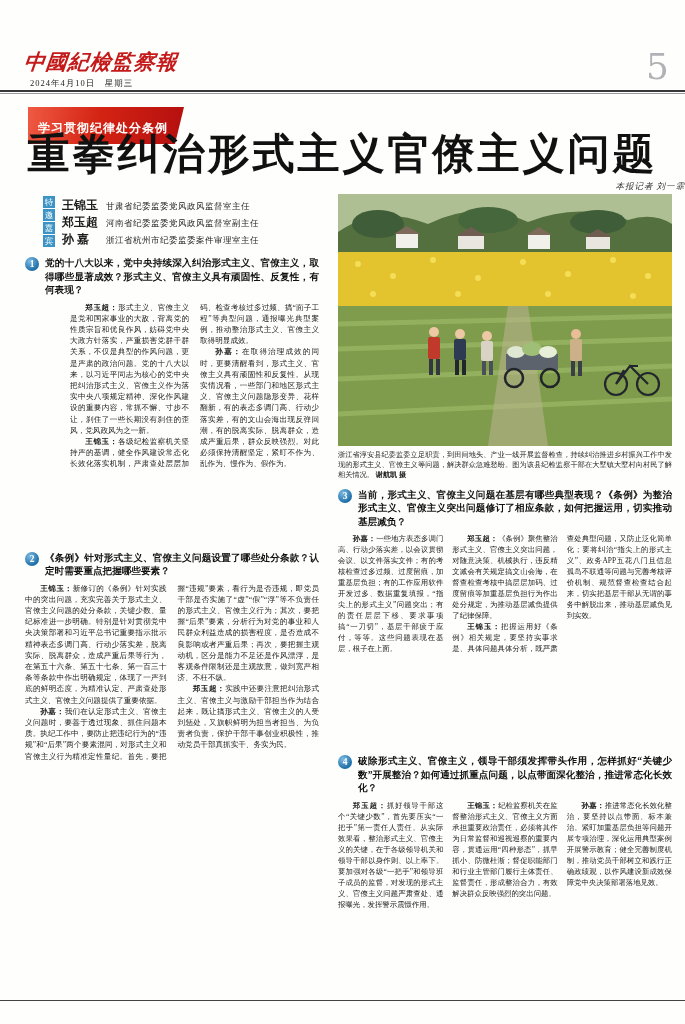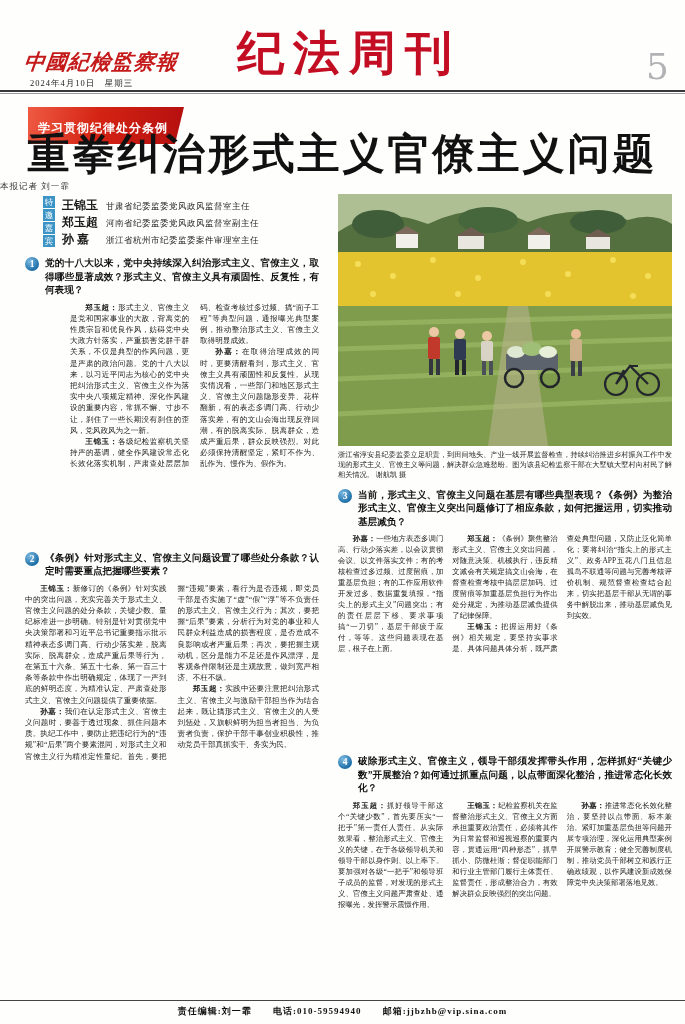--- a/index.html
+++ b/index.html
@@ -14,21 +14,21 @@
   .pagenum{position:absolute;right:16px;top:46px;font-size:36px;color:#b2b2b6;font-family:"DejaVu Serif",serif;}
   .header-rule{position:absolute;left:0;right:0;top:90px;height:2px;background:#38383a;}
   .header-rule2{position:absolute;left:0;right:0;top:93px;height:1px;background:#9a9a9c;}
   
   .banner{position:absolute;left:28px;top:107px;height:26px;line-height:20px;padding:11px 16px 0 10px;
           color:#fff;font-size:12px;font-weight:bold;letter-spacing:1px;
           background:linear-gradient(100deg,#ef5a43 0%,#d42313 45%,#b40f0f 100%);
           clip-path:polygon(0 0,100% 0,calc(100% - 9px) 100%,0 100%);}
   .headline{position:absolute;left:0;right:0;top:126px;text-align:center;font-size:42px;font-weight:900;
             letter-spacing:3px;color:#111;}
-  .byline{position:absolute;left:0;right:0;top:181px;text-align:left;font-size:8.5px;color:#333;letter-spacing:1px;}
+  .byline{position:absolute;left:0;right:0;top:181px;text-align:right;font-size:8.5px;color:#333;letter-spacing:1px;font-style:italic;}
   
   .leftcol{position:absolute;left:25px;top:194px;width:294px;height:806px;overflow:hidden;}
   .rightcol{position:absolute;left:338px;top:194px;width:334px;height:806px;overflow:hidden;}
   
   .guests{display:flex;gap:7px;margin:2px 0 0 18px;}
   .glabel{display:flex;flex-direction:column;gap:1px;}
   .glabel span{width:12px;height:12px;background:#3b94c5;color:#fff;font-size:8.5px;line-height:12px;
                text-align:center;display:block;}
   .grows{display:flex;flex-direction:column;justify-content:space-between;padding:1px 0;}
   .grow{display:flex;align-items:baseline;gap:8px;line-height:16px;}
@@ -50,38 +50,37 @@
   .qbody b{letter-spacing:.3px;}
   .cols2{column-count:2;column-gap:11px;font-size:7.6px;line-height:11.2px;}
   .cols3{column-count:3;column-gap:9px;font-size:7.4px;line-height:11px;}
   #q1-body{height:242px;margin-left:45px;}
   #q2-body{height:352px;}
   #q3-body{height:214px;}
   #q4-body{height:208px;}
   
   .photo{width:334px;height:252px;display:block;background:#9fb98a;}
   .caption{margin-top:4px;font-size:7.2px;line-height:10.2px;text-align:justify;color:#222;}
-  .caption .credit{font-weight:normal;white-space:nowrap;}
+  .caption .credit{font-weight:bold;white-space:nowrap;}
   
   .footer-rule{position:absolute;left:0;right:0;top:1000px;height:1px;background:#444;}
   .footer{position:absolute;left:0;right:0;top:1005px;text-align:center;font-size:9px;font-weight:bold;
           color:#111;letter-spacing:1px;}
   .footer span{margin:0 9px;}
 </style>
 </head>
 <body>
 
 <div class="page">
 
   <div class="logo">中國紀檢監察報</div>
   <div class="m-date">
     <span>2024年4月10日</span>
     &nbsp;&nbsp;<span>星期三</span>
   </div>
-  <div class="edition">纪法周刊</div>
   <div class="pagenum">5</div>
   <div class="header-rule"></div>
   <div class="header-rule2"></div>
 
   <div class="banner">学习贯彻纪律处分条例</div>
   <div class="headline">重拳纠治形式主义官僚主义问题</div>
   <div class="byline">本报记者 刘一霏</div>
 
   <div class="leftcol">
 
@@ -227,19 +226,14 @@
       <div class="qtext">破除形式主义、官僚主义，领导干部须发挥带头作用，怎样抓好“关键少数”开展整治？如何通过抓重点问题，以点带面深化整治，推进常态化长效化？</div>
     </div>
     <div class="qbody cols3" id="q4-body">
       <p><b>郑玉超：</b><span>抓好领导干部这个“关键少数”，首先要压实“一把手”第一责任人责任。从实际效果看，整治形式主义、官僚主义的关键，在于各级领导机关和领导干部以身作则、以上率下。要加强对各级“一把手”和领导班子成员的监督，对发现的形式主义、官僚主义问题严肃查处、通报曝光，发挥警示震慑作用。</span></p>
       <p><b>王锦玉：</b><span>纪检监察机关在监督整治形式主义、官僚主义方面承担重要政治责任，必须将其作为日常监督和巡视巡察的重要内容，贯通运用“四种形态”，抓早抓小、防微杜渐；督促职能部门和行业主管部门履行主体责任、监督责任，形成整治合力，有效解决群众反映强烈的突出问题。</span></p>
       <p><b>孙嘉：</b><span>推进常态化长效化整治，要坚持以点带面、标本兼治。紧盯加重基层负担等问题开展专项治理，深化运用典型案例开展警示教育；健全完善制度机制，推动党员干部树立和践行正确政绩观，以作风建设新成效保障党中央决策部署落地见效。</span></p>
     </div>
   </div>
 
   <div class="footer-rule"></div>
-  <div class="footer">
-    <span>责任编辑:刘一霏</span>
-    <span>电话:010-59594940</span>
-    <span>邮箱:jjbzhb@vip.sina.com</span>
-  </div>
 
 </div>
 
 </body></html>

